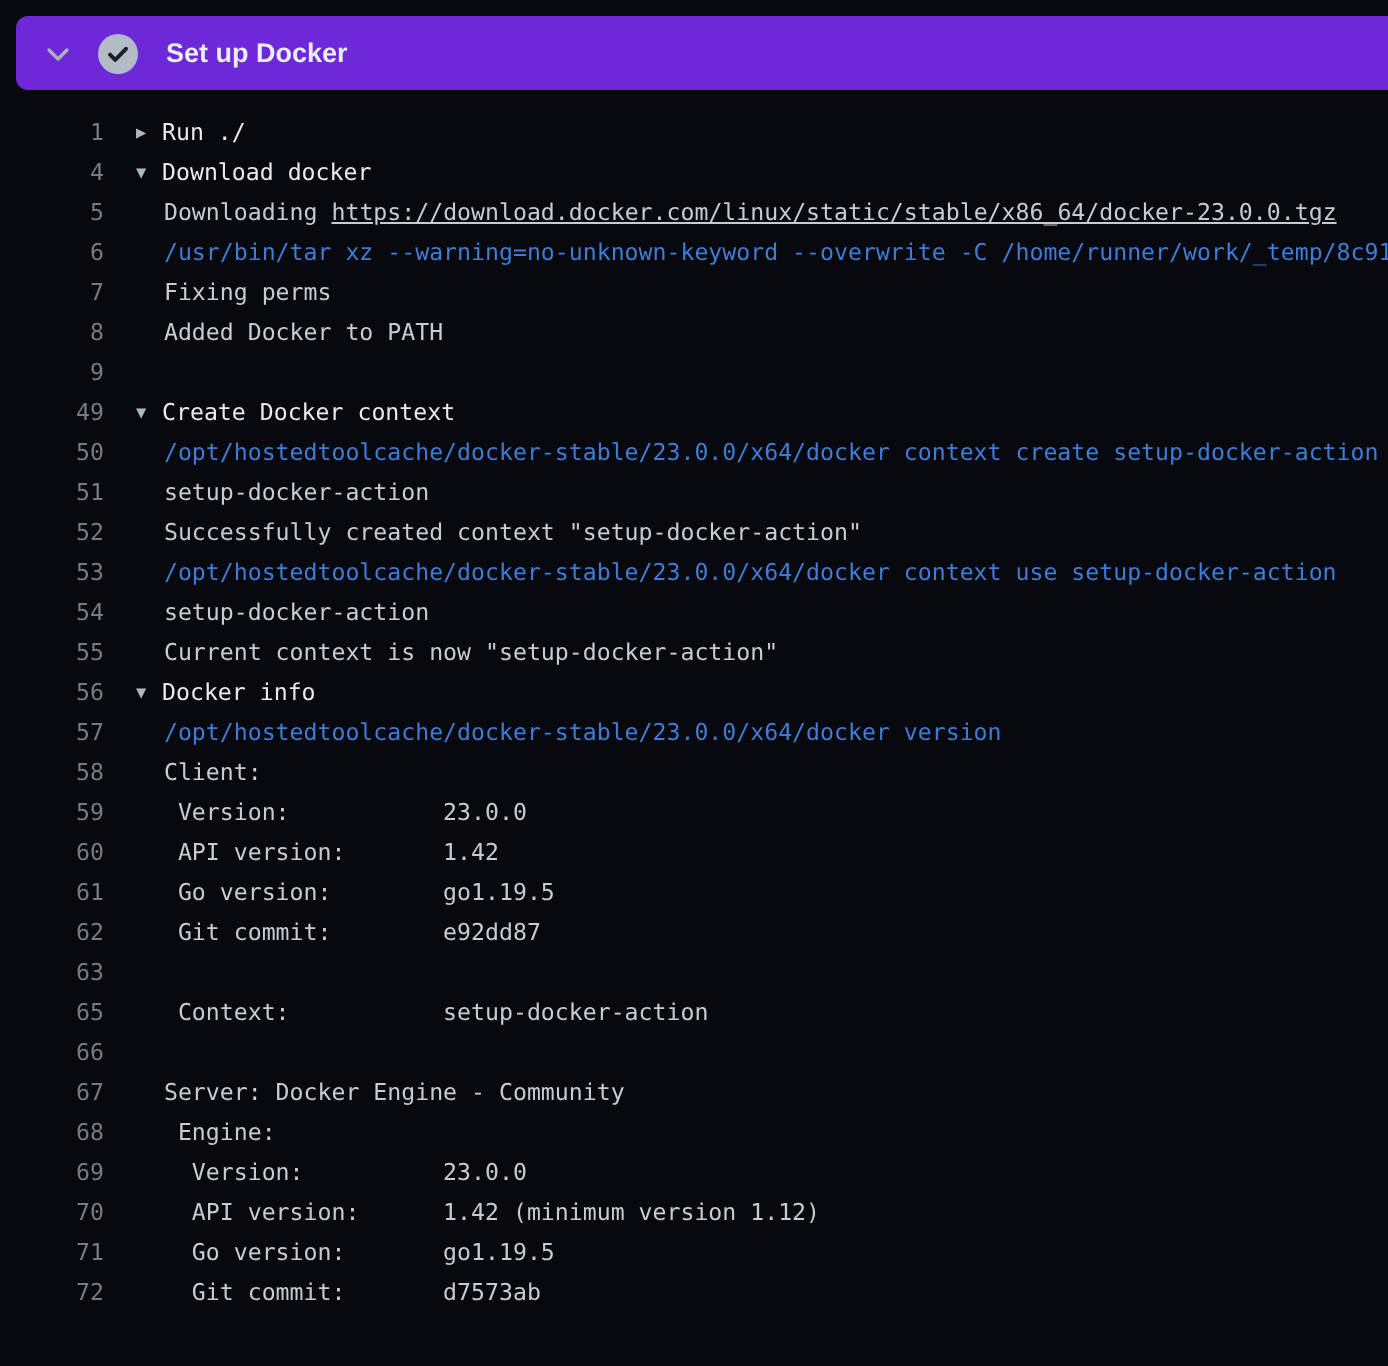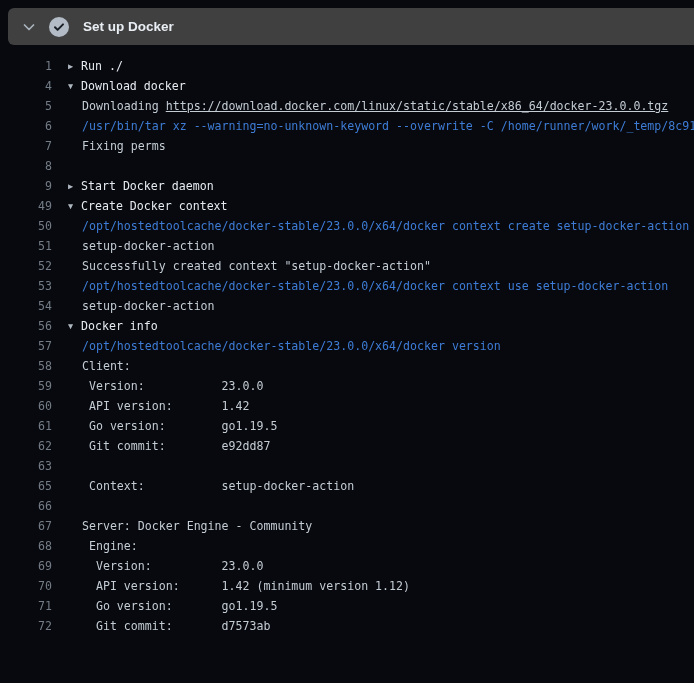--- a/index.html
+++ b/index.html
@@ -9,21 +9,21 @@
     overflow: hidden;
     font-family: "Liberation Sans", sans-serif;
   }
   .viewport { position: relative; width: 694px; height: 683px; }
 
   
   .step-header {
     position: absolute;
     left: 8px; top: 8px; right: 0;
     height: 37px;
-    background: #404040;
+    background: #6d28d9;
     border-radius: 6px 0 0 6px;
     display: flex;
     align-items: center;
     padding-left: 8px;
     cursor: pointer;
   }
   .chevron-btn {
     width: 26px; height: 26px;
     display: flex; align-items: center; justify-content: center;
     background: none; border: none; cursor: pointer;
@@ -92,28 +92,29 @@
     </span>
     <span class="step-title">Set up Docker</span>
   </div>
 
   <div class="log" id="log">
       <div class="row"><span class="num">1</span><span class="content group"><span class="arrow">▶</span><span>Run ./</span></span></div>
       <div class="row"><span class="num">4</span><span class="content group"><span class="arrow">▼</span><span>Download docker</span></span></div>
       <div class="row"><span class="num">5</span><span class="content t-text"><span>  Downloading </span><span class="log-link">https://download.docker.com/linux/static/stable/x86_64/docker-23.0.0.tgz</span></span></div>
       <div class="row"><span class="num">6</span><span class="content t-command">  /usr/bin/tar xz --warning=no-unknown-keyword --overwrite -C /home/runner/work/_temp/8c91</span></div>
       <div class="row"><span class="num">7</span><span class="content t-text">  Fixing perms</span></div>
-      <div class="row"><span class="num">8</span></div>
-      <div class="row"><span class="num">9</span><span class="content group"><span class="arrow">▶</span><span>Start Docker daemon</span></span></div>
+      <div class="row"><span class="num">8</span><span class="content t-text">  Added Docker to PATH</span></div>
+      <div class="row"><span class="num">9</span></div>
       <div class="row"><span class="num">49</span><span class="content group"><span class="arrow">▼</span><span>Create Docker context</span></span></div>
       <div class="row"><span class="num">50</span><span class="content t-command">  /opt/hostedtoolcache/docker-stable/23.0.0/x64/docker context create setup-docker-action</span></div>
       <div class="row"><span class="num">51</span><span class="content t-text">  setup-docker-action</span></div>
       <div class="row"><span class="num">52</span><span class="content t-text">  Successfully created context "setup-docker-action"</span></div>
       <div class="row"><span class="num">53</span><span class="content t-command">  /opt/hostedtoolcache/docker-stable/23.0.0/x64/docker context use setup-docker-action</span></div>
       <div class="row"><span class="num">54</span><span class="content t-text">  setup-docker-action</span></div>
+      <div class="row"><span class="num">55</span><span class="content t-text">  Current context is now "setup-docker-action"</span></div>
       <div class="row"><span class="num">56</span><span class="content group"><span class="arrow">▼</span><span>Docker info</span></span></div>
       <div class="row"><span class="num">57</span><span class="content t-command">  /opt/hostedtoolcache/docker-stable/23.0.0/x64/docker version</span></div>
       <div class="row"><span class="num">58</span><span class="content t-text">  Client:</span></div>
       <div class="row"><span class="num">59</span><span class="content t-text">   Version:           23.0.0</span></div>
       <div class="row"><span class="num">60</span><span class="content t-text">   API version:       1.42</span></div>
       <div class="row"><span class="num">61</span><span class="content t-text">   Go version:        go1.19.5</span></div>
       <div class="row"><span class="num">62</span><span class="content t-text">   Git commit:        e92dd87</span></div>
       <div class="row"><span class="num">63</span></div>
       <div class="row"><span class="num">65</span><span class="content t-text">   Context:           setup-docker-action</span></div>
       <div class="row"><span class="num">66</span><span class="content t-text"></span></div>

